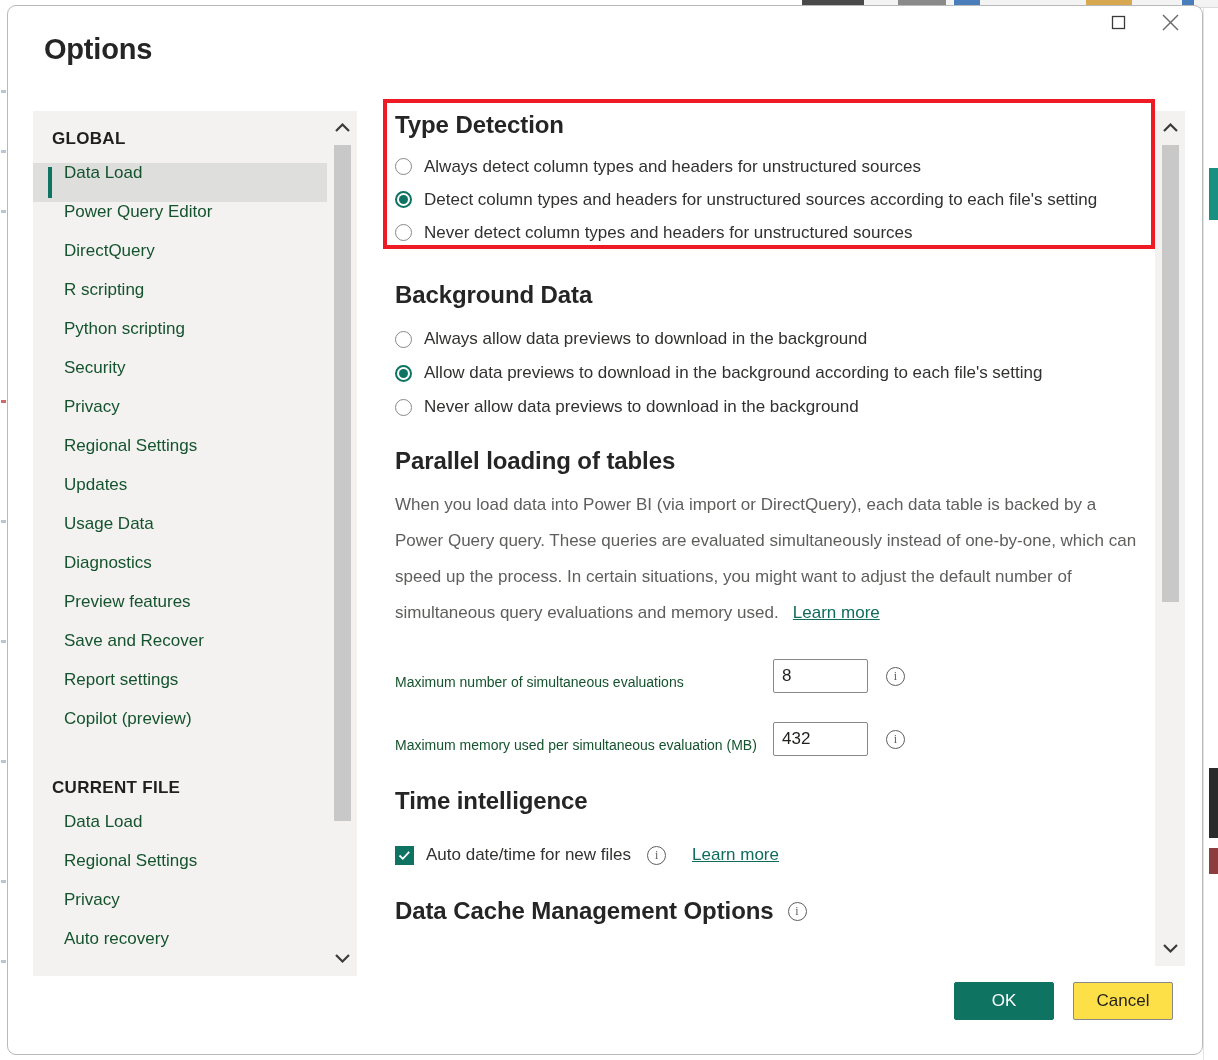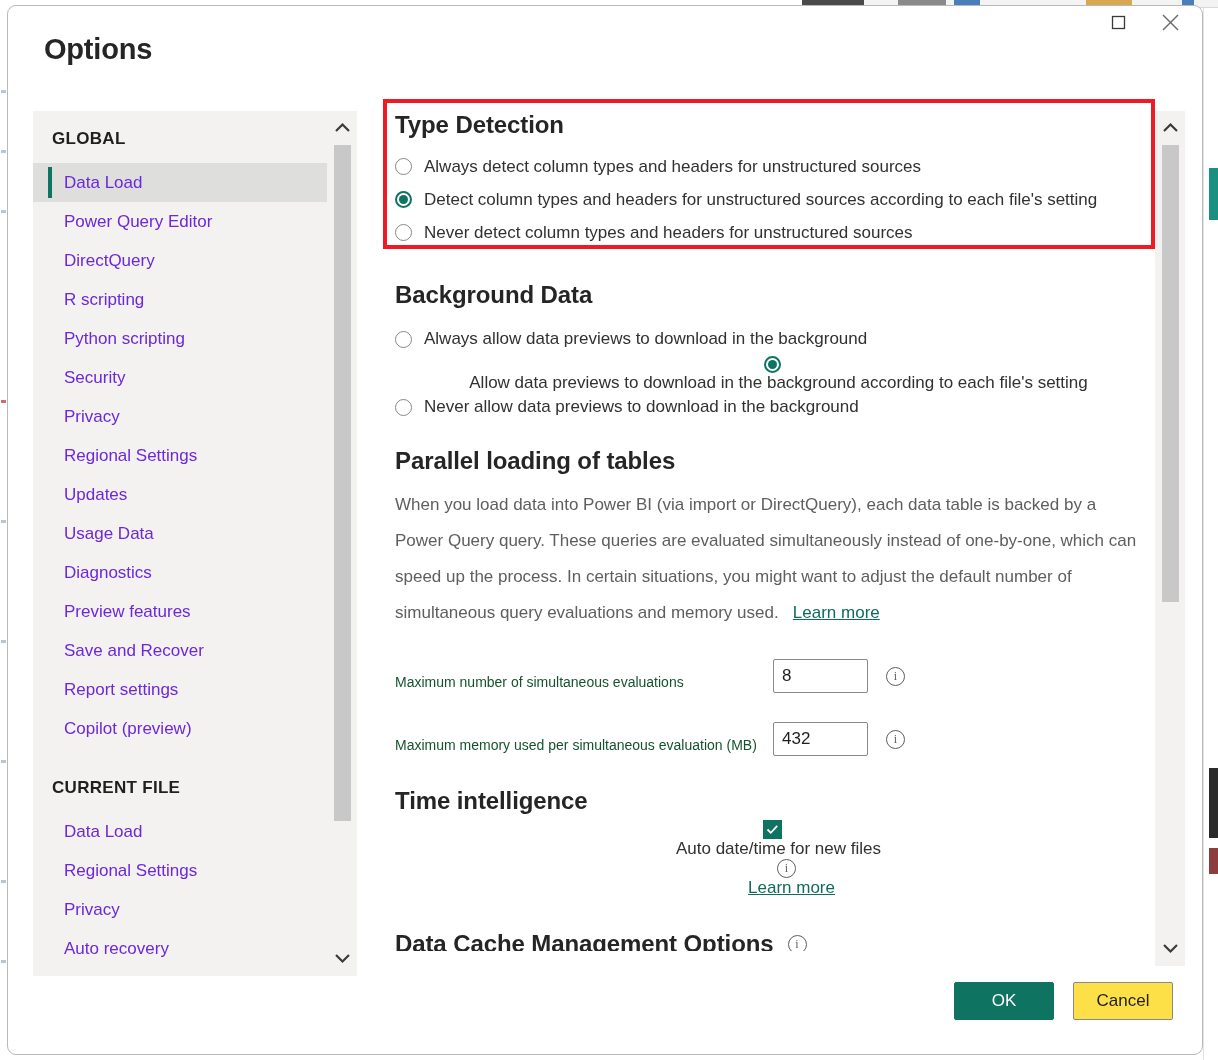--- a/index.html
+++ b/index.html
@@ -93,24 +93,23 @@
     font-size: 17px;
     font-weight: bold;
     color: #201f1e;
     letter-spacing: 0.3px;
     padding: 0 0 0 19px;
   }
   .nav-item {
     position: relative;
     height: 39px;
     display: flex;
-    align-items: center;
     padding-left: 31px;
     font-size: 17px;
-    color: #6d28d9;
+    color: #14532d;
     cursor: default;
     box-sizing: border-box;
   }
   .nav-item.selected {
     background: #dededd;
   }
   .nav-item.selected::before {
     content: "";
     position: absolute;
     left: 15px; top: 4px;
@@ -463,21 +462,21 @@
         </div>
       </div>
 
       <div style="padding:25px 0 0 15px;">
         <div class="section-title">Background Data</div>
         <div style="margin-top:13px;">
           <div class="radio-row" style="height:34px;">
             <span class="radio"></span>
             <span class="radio-label">Always allow data previews to download in the background</span>
           </div>
-          <div class="radio-row" style="height:34px;flex-direction:column;">
+          <div class="radio-row" style="height:34px;">
             <span class="radio checked"></span>
             <span class="radio-label">Allow data previews to download in the background according to each file's setting</span>
           </div>
           <div class="radio-row" style="height:34px;">
             <span class="radio"></span>
             <span class="radio-label">Never allow data previews to download in the background</span>
           </div>
         </div>
       </div>
 
@@ -493,21 +492,21 @@
 
         <div class="field-row" style="margin-top:20px;">
           <span class="field-label" style="width:378px;line-height:32px;">Maximum memory used per simultaneous evaluation (MB)</span>
           <input class="num-input" type="text" value="432" style="">
           <span class="info-icon" style="margin-left:18px;">i</span>
         </div>
       </div>
 
       <div style="padding:26px 0 0 15px;">
         <div class="section-title">Time intelligence</div>
-        <div style="display:flex;align-items:center;margin-top:5px;flex-direction:column;">
+        <div style="display:flex;align-items:center;margin-top:30px;">
           <span class="checkbox">
             <svg width="13" height="11" viewBox="0 0 13 11">
                 <polyline points="1.5,5.5 4.8,8.8 11.2,1.8" fill="none" stroke="#ffffff" stroke-width="1.8"></polyline>
               </svg>
           </span>
           <span class="radio-label">Auto date/time for new files</span>
           <span class="info-icon" style="margin-left:16px;">i</span>
           <span class="link" style="margin-left:26px;">Learn more</span>
         </div>
       </div>

